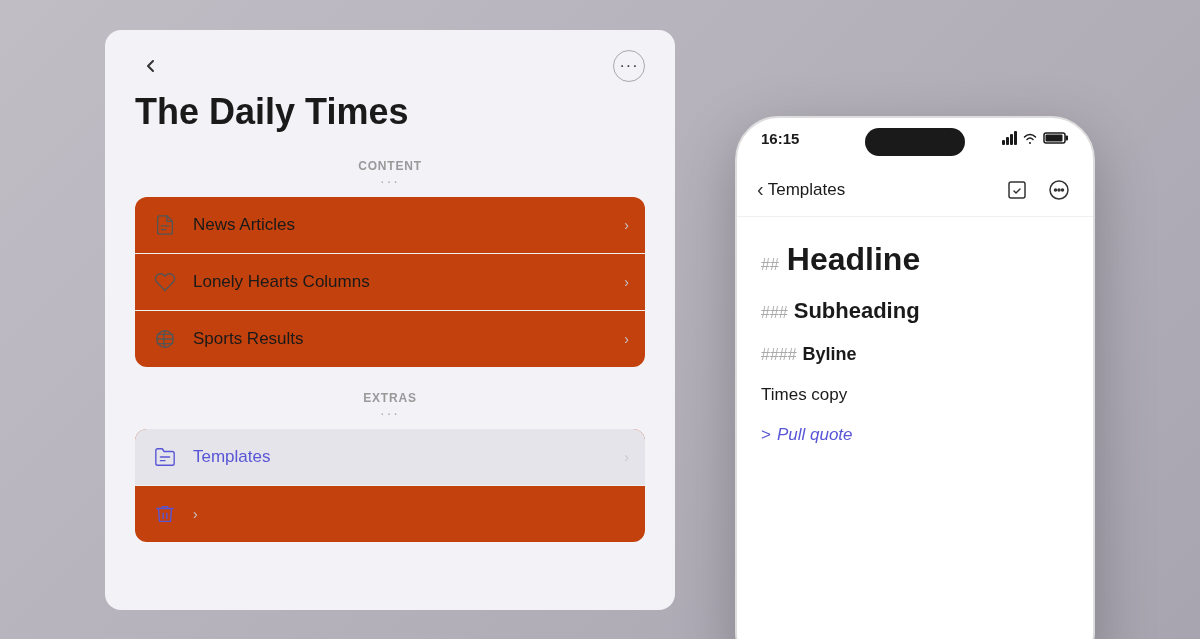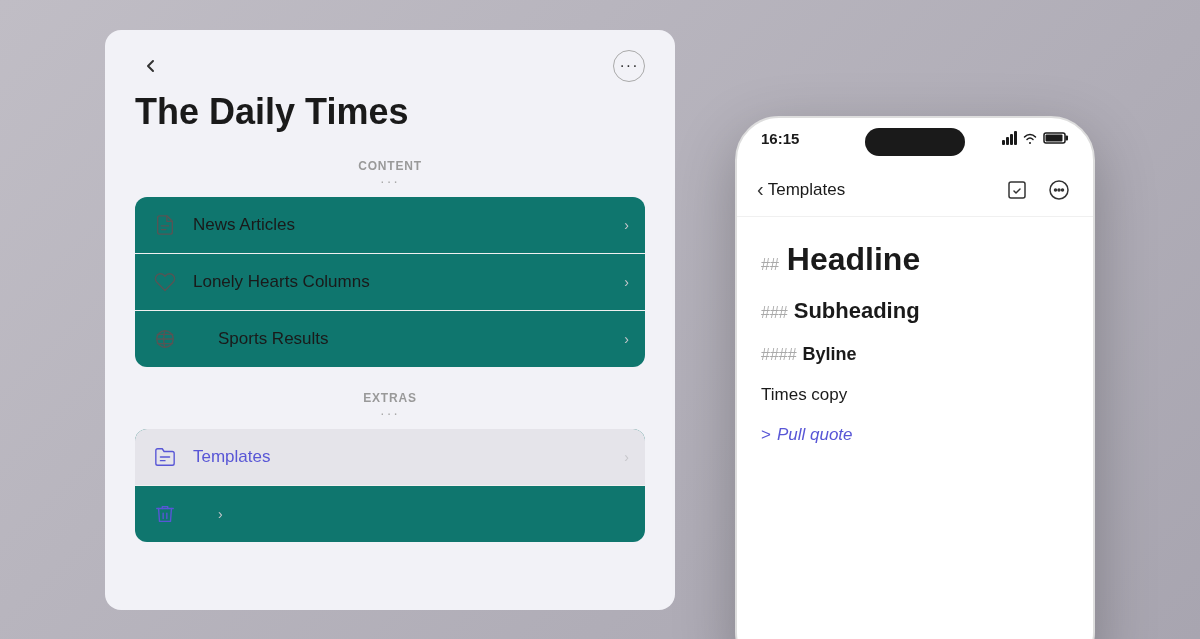--- a/index.html
+++ b/index.html
@@ -99,38 +99,37 @@
     }
 
     .section-more {
       color: #aaa;
       font-size: 14px;
       letter-spacing: 2px;
       cursor: pointer;
     }
 
     .menu-list {
-      background: #0f766e;
+      background: #c2410c;
       border-radius: 12px;
       overflow: hidden;
       margin-bottom: 24px;
     }
 
     .menu-item {
       display: flex;
       align-items: center;
       padding: 14px 16px;
       border-bottom: 1px solid #f0f0f0;
       cursor: pointer;
       position: relative;
     }
 
     .menu-item:last-child {
       border-bottom: none;
-      gap: 25px;
     }
 
     .menu-item.active {
       background: #e5e4ea;
     }
 
     .menu-item-icon {
       width: 28px;
       height: 28px;
       margin-right: 14px;

